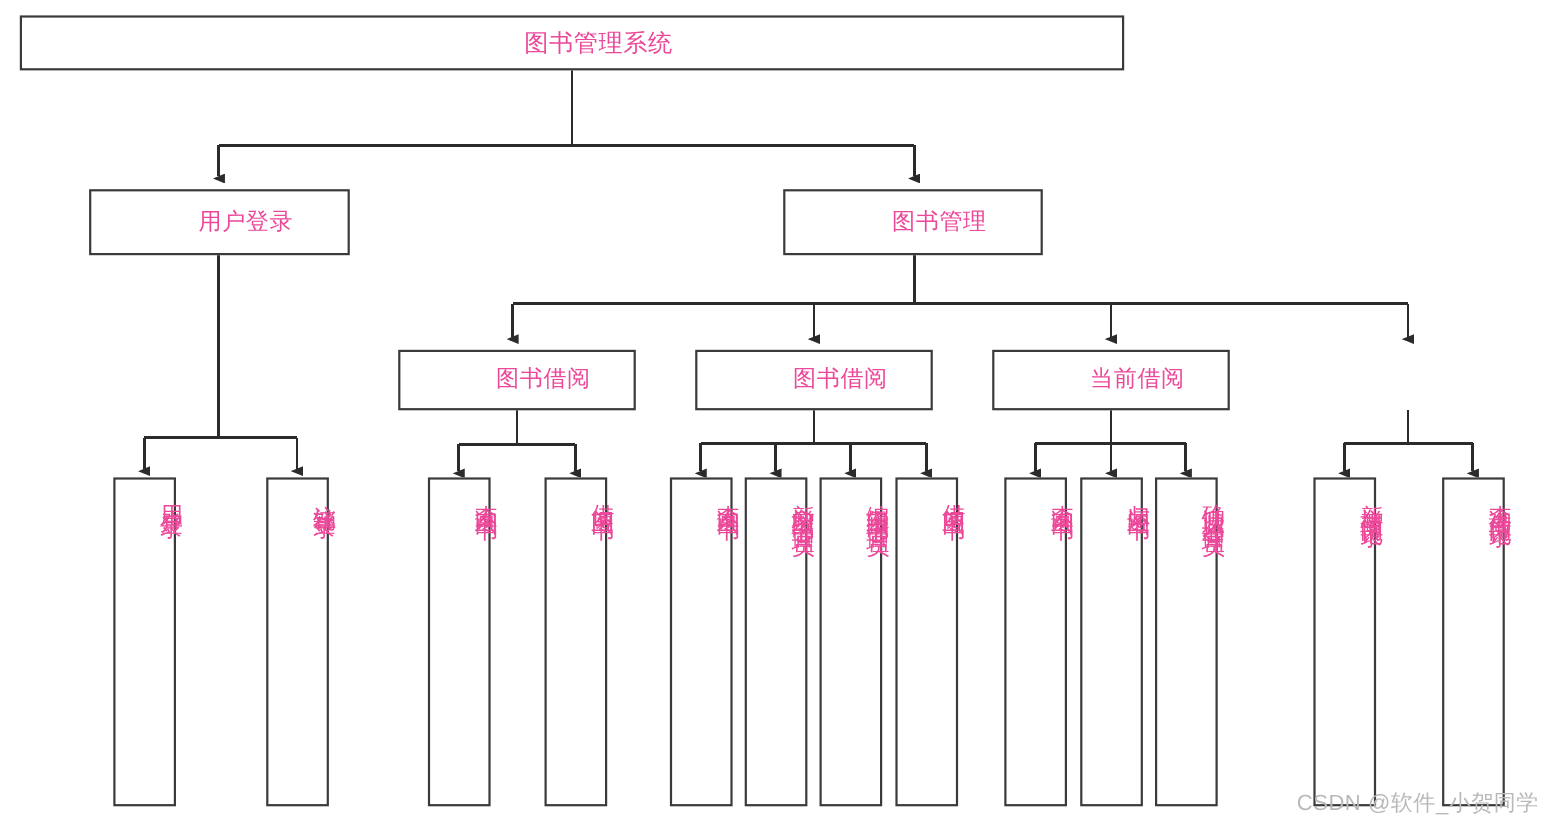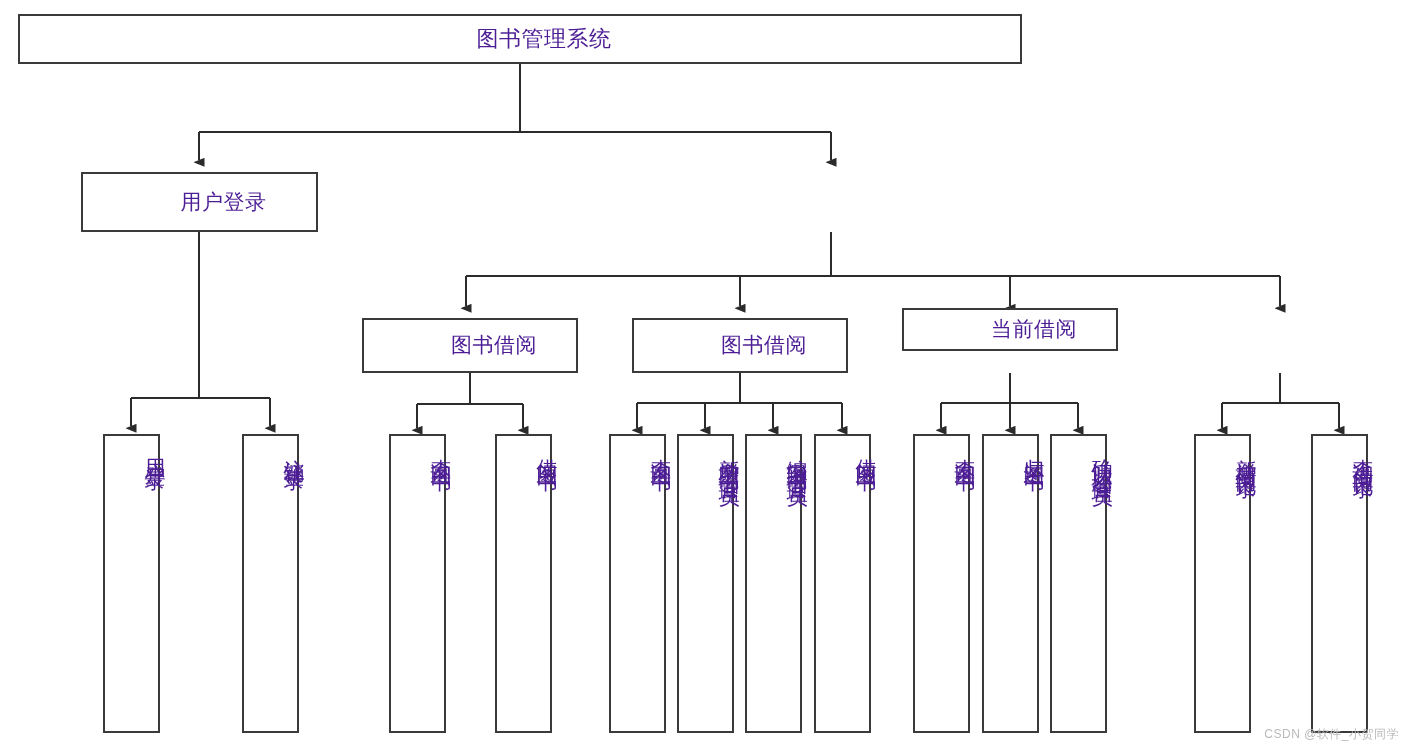--- a/index.html
+++ b/index.html
@@ -27,21 +27,21 @@
     pointer-events: none;
   }
   .node {
     position: absolute;
     box-sizing: border-box;
     background: #ffffff;
     border: 2px solid #3a3a3a;
     display: flex;
     align-items: center;
     justify-content: center;
-    color: #4c1d95;
+    color: #ec4899;
     z-index: 2;
     padding-left: 48px;
   }
   .node .node-label {
     display: block;
     text-align: center;
     line-height: 1.16;
     white-space: nowrap;
   }
   
@@ -61,21 +61,21 @@
     writing-mode: vertical-rl;
     text-orientation: upright;
     font-size: 21px;
     letter-spacing: 4px;
     line-height: 1;
   }
   .watermark {
     position: absolute;
     right: 6px;
     bottom: 4px;
-    font-size: 12px;
+    font-size: 20px;
     color: #b9b9b9;
     white-space: nowrap;
     z-index: 5;
     letter-spacing: 0.5px;
     margin-left: 12px;
   }
 </style>
 </head>
 <body>
 
@@ -132,30 +132,33 @@
   </svg>
 
   <div class="node root horiz" style="left:18px; top:14px; width:1004px; height:50px;">
     <span class="node-label">图书管理系统</span>
   </div>
 
   <div class="node horiz" style="left:81px; top:172px; width:237px; height:60px;">
     <span class="node-label">用户登录</span>
   </div>
 
+  <div class="node horiz" style="left:712px; top:172px; width:236px; height:60px;">
+    <span class="node-label">图书管理</span>
+  </div>
 
   <div class="node horiz" style="left:362px; top:318px; width:216px; height:55px;">
     <span class="node-label">图书借阅</span>
   </div>
 
   <div class="node horiz" style="left:632px; top:318px; width:216px; height:55px;">
     <span class="node-label">图书借阅</span>
   </div>
 
-  <div class="node horiz" style="left:902px; top:308px; width:216px; height:43px;">
+  <div class="node horiz" style="left:902px; top:318px; width:216px; height:55px;">
     <span class="node-label">当前借阅</span>
   </div>
 
 
   <div class="node vert" style="left:103px; top:434px; width:57px; height:299px;">
     <span class="node-label">用户登录</span>
   </div>
 
   <div class="node vert" style="left:242px; top:434px; width:57px; height:299px;">
     <span class="node-label">注销登录</span>

